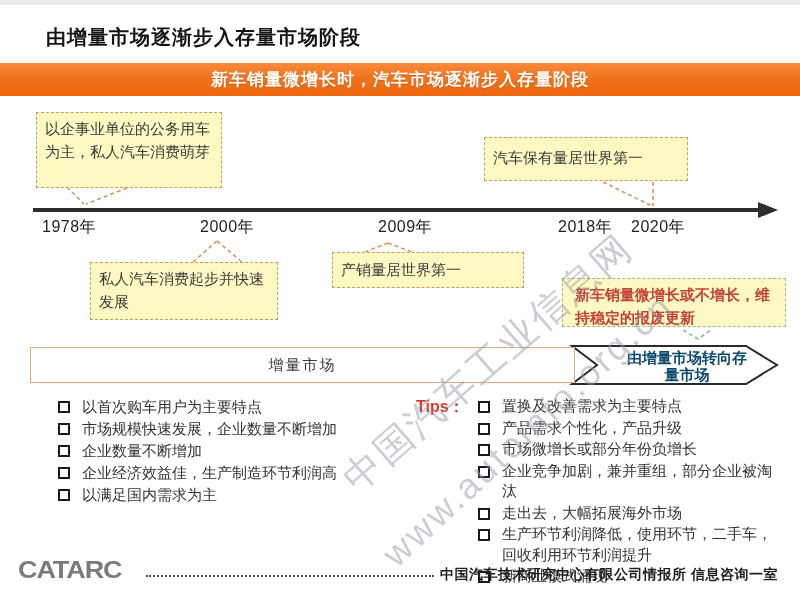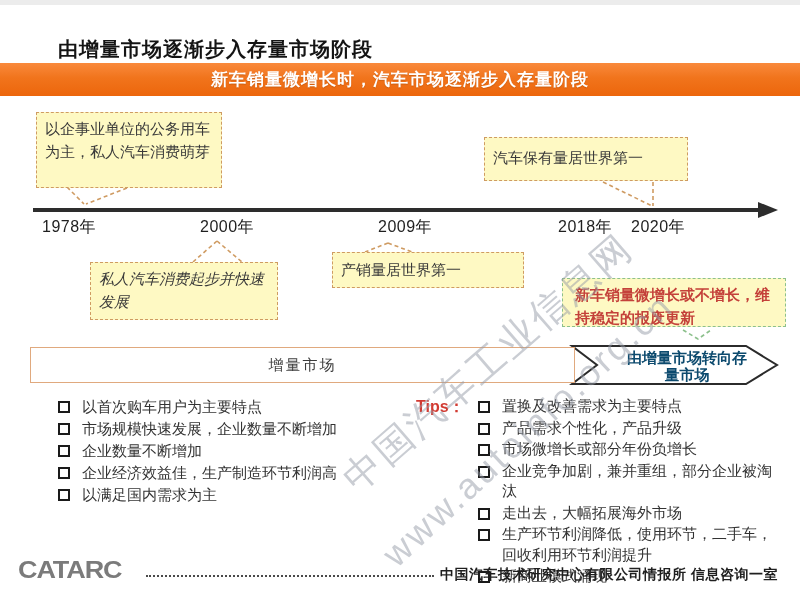--- a/index.html
+++ b/index.html
@@ -6,21 +6,21 @@
   body{
     width:800px;height:600px;background:#ffffff;overflow:hidden;
     font-family:"Liberation Sans","DejaVu Sans",sans-serif;
     -webkit-font-smoothing:antialiased;
   }
   .slide{position:relative;width:800px;height:600px;background:#fff;overflow:hidden;}
 
   .top-strip{position:absolute;left:0;top:0;width:800px;height:5px;background:#ececec;}
 
   .title{
-    position:absolute;left:42px;top:20px;margin:16px;
+    position:absolute;left:42px;top:20px;margin:4px;
     font-size:20px;font-weight:bold;color:#141414;letter-spacing:1px;
   }
 
   .banner{
     position:absolute;left:0;top:63px;width:800px;height:33px;
     background:linear-gradient(#f8authorized 0,#f1741c 100%);
     background:linear-gradient(#f98a3c 0%,#f1741c 45%,#ec660c 100%);
     display:flex;align-items:center;justify-content:center;
   }
   .banner span{
@@ -35,21 +35,21 @@
   .ptr-green{stroke:#8cc08c;stroke-width:1.6;fill:none;stroke-dasharray:4 3;}
   .chevron{fill:#ffffff;stroke:#2b2b2b;stroke-width:2;}
 
   .callout{
     position:absolute;z-index:2;background:#fef9c3;
     border:1.6px dashed #cf9b62;color:#3a3a3a;font-size:15px;line-height:1.5;
     padding:5px 8px;box-sizing:border-box;
   }
   .co-left   {left:36px;  top:112px; width:186px; height:76px;}
   .co-right  {left:484px; top:137px; width:204px; height:44px; padding-top:9px;}
-  .co-2000   {left:90px;  top:262px; width:188px; height:58px;font-style:italic;}
+  .co-2000   {left:90px;  top:262px; width:188px; height:58px;}
   .co-2009   {left:332px; top:252px; width:192px; height:36px; padding-top:6px;}
   .co-note{
     left:562px; top:278px; width:224px; height:49px;
     border:1.6px dashed #8cc08c;color:#c4413a;font-weight:bold;
     font-size:15px;line-height:1.55;padding:4px 12px 4px 12px;
   }
 
   .year{
     position:absolute;top:217px;z-index:2;
     font-size:16px;color:#1f1f1f;letter-spacing:.5px;

